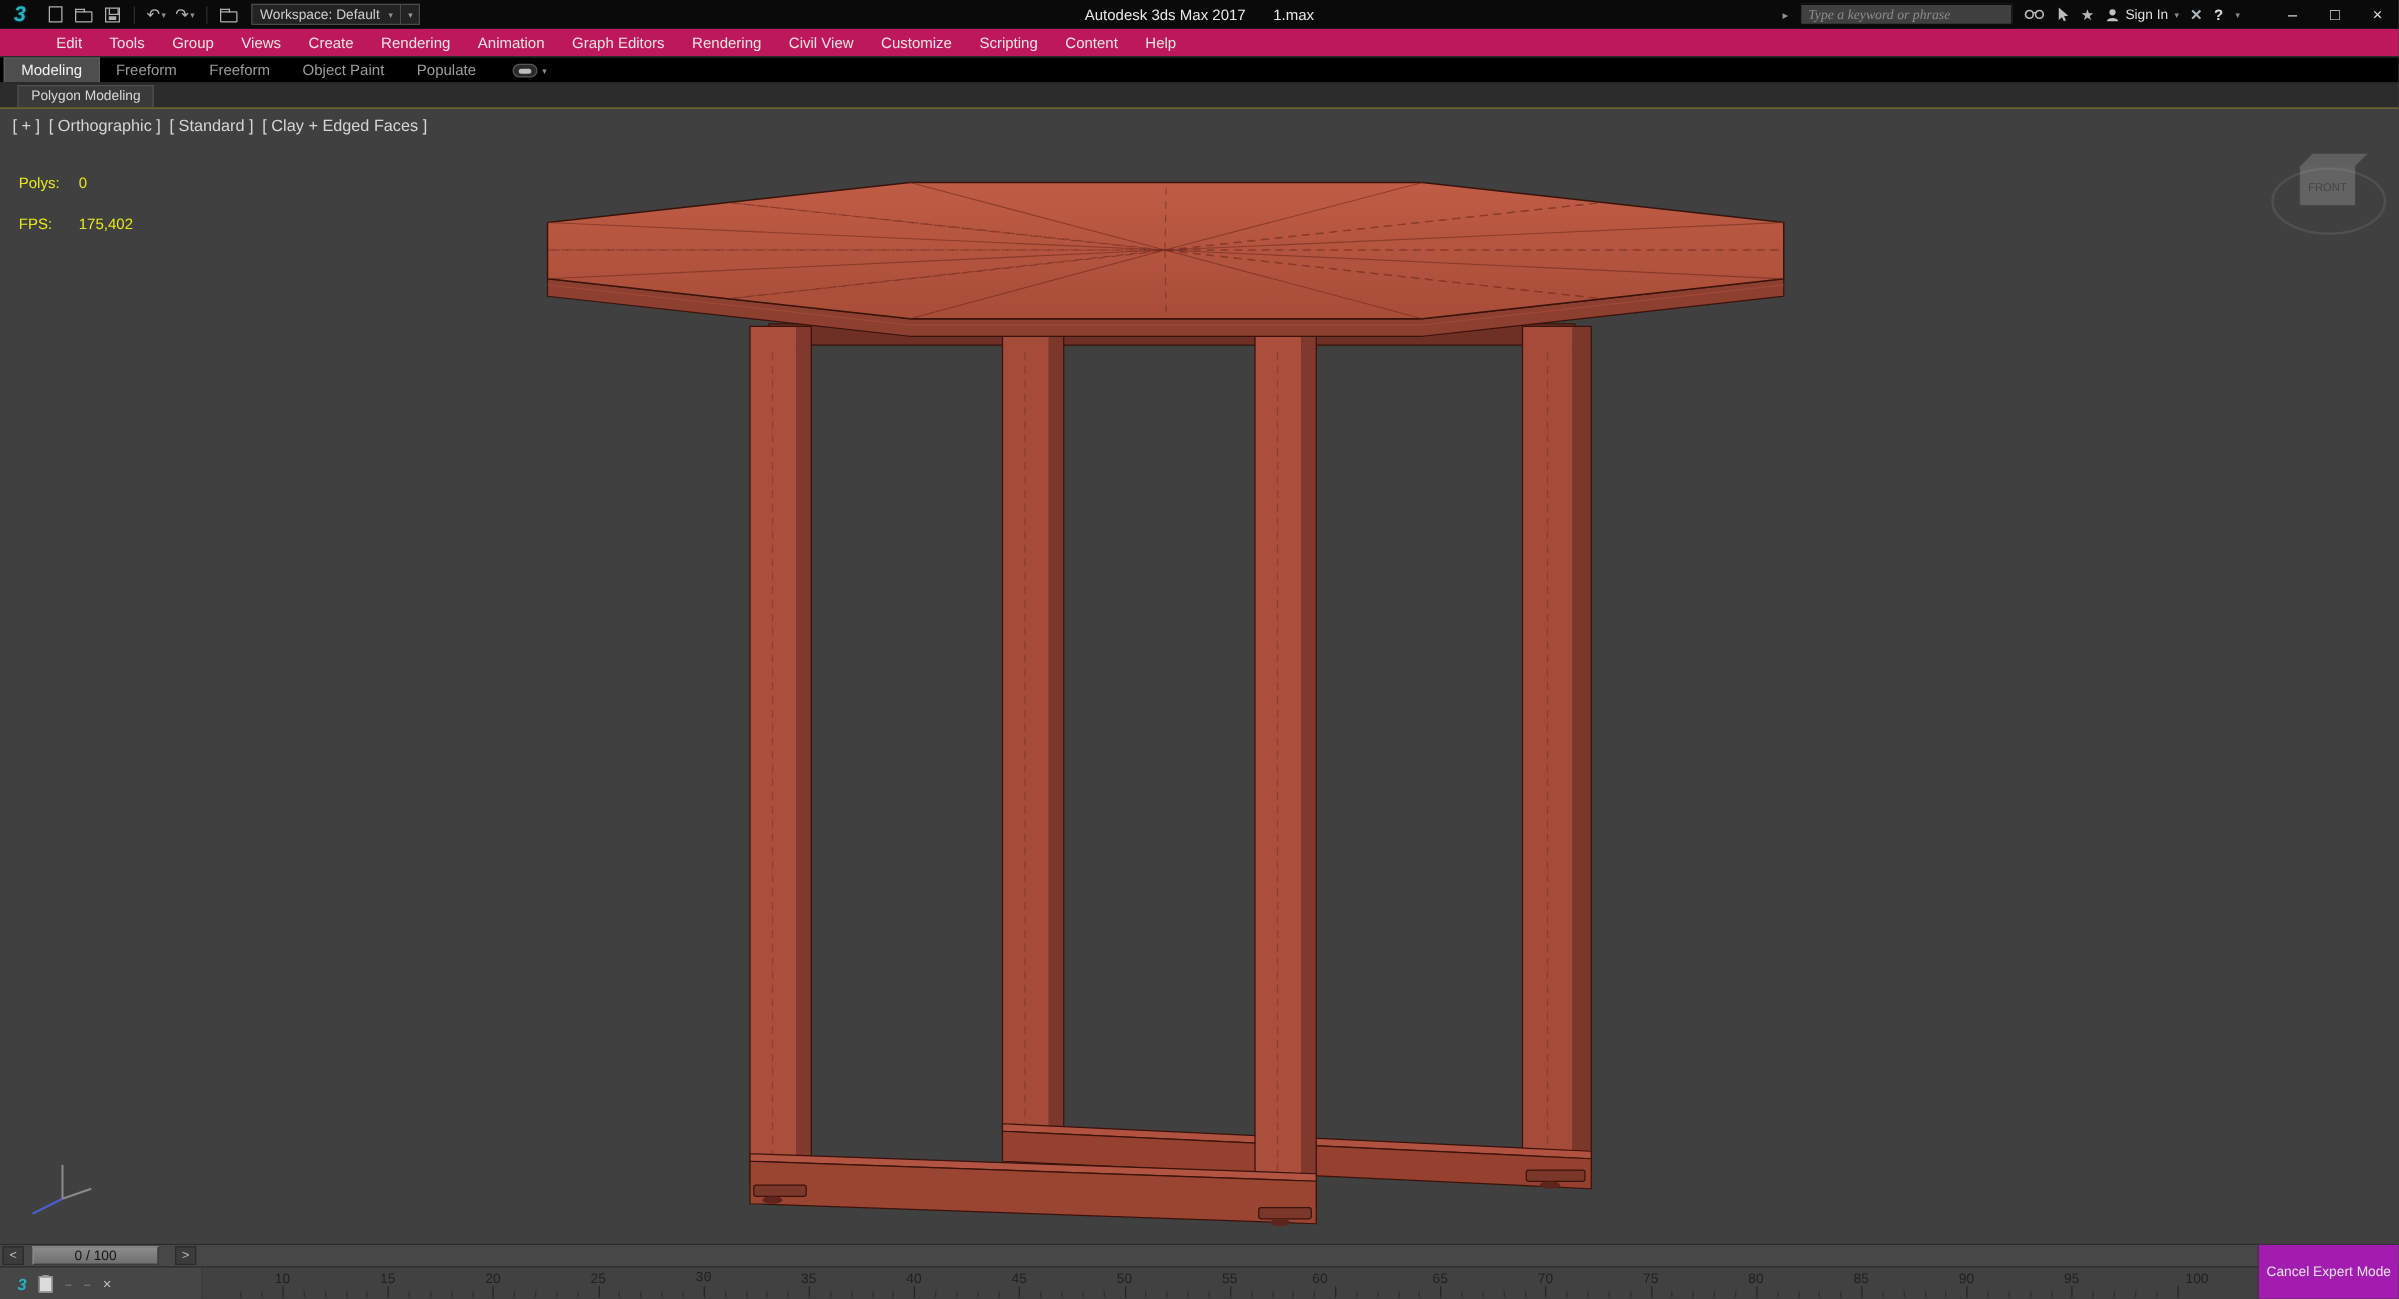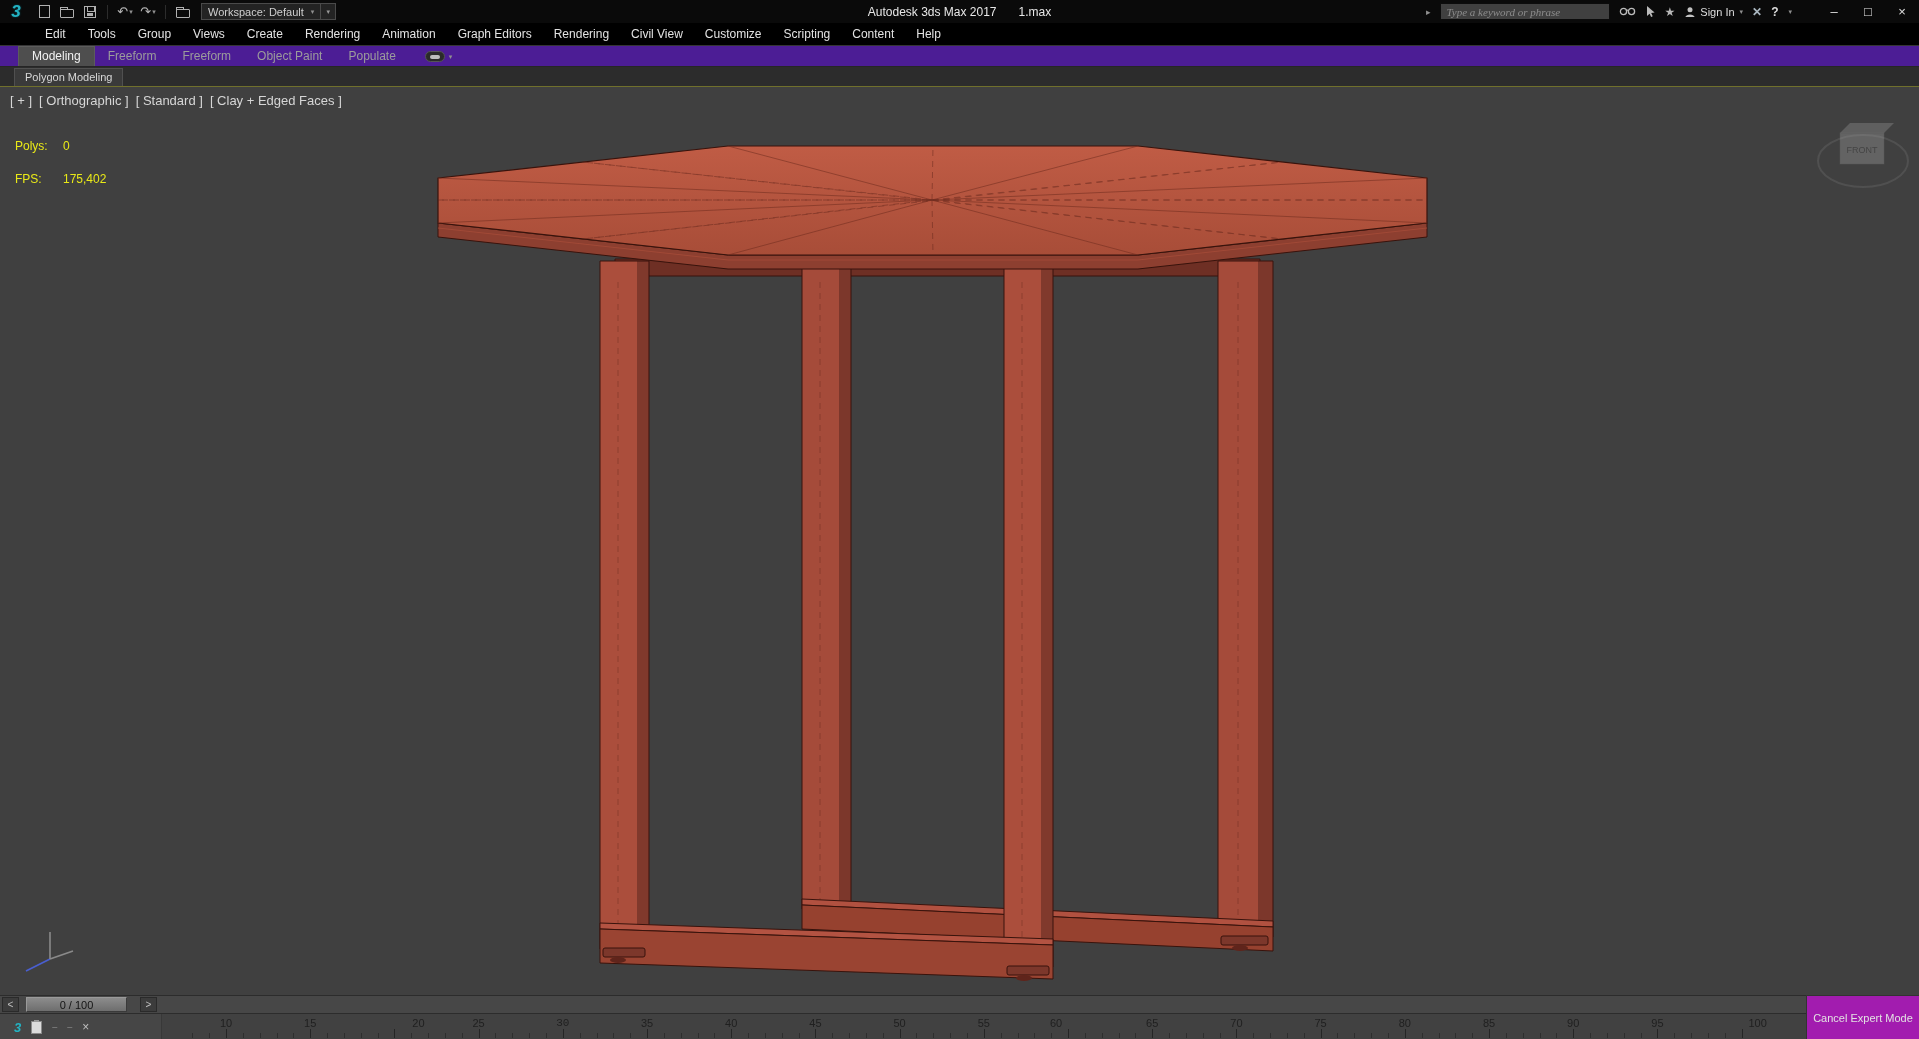--- a/index.html
+++ b/index.html
@@ -33,23 +33,23 @@
   #search-input::placeholder{color:#8c8c8c;font-style:italic}
   .tbicon{display:flex;align-items:center;justify-content:center;color:#bbb;height:18px}
   .star{font-size:12px;color:#b8b8b8}
   .signin{display:flex;align-items:center;gap:4px;font-size:11px;color:#dedede}
   .xlogo{font-size:12px;font-weight:bold;color:#a9b6bf}
   .help{font-size:12px;font-weight:bold;color:#dcdcdc}
   .winbtns{display:flex;margin-left:16px}
   .winbtn{width:34px;height:23px;display:flex;align-items:center;justify-content:center;color:#e0e0e0;font-size:13px}
 
   
-  #menubar{flex:0 0 22px;background:#000000;display:flex;align-items:flex-end;padding-left:34px}
+  #menubar{flex:0 0 22px;background:#be185d;display:flex;align-items:flex-end;padding-left:34px}
   .menu-item{padding:0 11px;font-size:12px;color:#e3e3e3;height:22px;line-height:22px}
-  #ribbonbar{flex:0 0 21px;background:#4c1d95;border-top:1px solid #353535;display:flex;align-items:flex-end;padding-left:18px}
+  #ribbonbar{flex:0 0 21px;background:#000000;border-top:1px solid #353535;display:flex;align-items:flex-end;padding-left:3px}
   #ribbon-tab-list{display:flex;align-items:flex-end}
   .rtab{padding:2px 13px 3px;font-size:12px;color:#9c9c9c}
   .rtab.active{background:#4e4e4e;color:#f2f2f2;border:1px solid #5c5c5c;border-bottom:none}
   .ribbon-pill-wrap{display:flex;align-items:center;margin:0 0 4px 16px;gap:3px}
   .ribbon-pill{width:20px;height:11px;background:#2a2a2a;border:1px solid #555;border-radius:6px;position:relative}
   .ribbon-pill::after{content:"";position:absolute;left:4px;top:3px;width:10px;height:4px;background:#bdbdbd;border-radius:3px}
   #panelstrip{flex:0 0 20px;background:#2c2c2c;border-top:1px solid #262626;display:flex;align-items:flex-end;padding-left:14px}
   #paneltab{background:#3a3a3a;border:1px solid #505050;border-bottom:none;font-size:11px;color:#d8d8d8;padding:2px 10px 3px}
 
   
@@ -411,21 +411,21 @@
         <div class="tick" style="left: 1623.7px;"></div>
         <div class="tick" style="left: 1640.6px;"></div>
         <div class="tick major" style="left: 1657.4px;"></div>
         <div class="tick" style="left: 1674.2px;"></div>
         <div class="tick" style="left: 1691.1px;"></div>
         <div class="tick" style="left: 1707.9px;"></div>
         <div class="tick" style="left: 1724.8px;"></div>
         <div class="tick major" style="left: 1741.6px;"></div>
         <div class="tick-label" style="left: 226px;">10</div>
         <div class="tick-label" style="left: 310.2px;">15</div>
-        <div class="tick-label" style="left: 394.4px; margin-left: 24px;">20</div>
+        <div class="tick-label" style="left: 394.4px;">20</div>
         <div class="tick-label" style="left: 478.6px;">25</div>
         <div class="tick-label" style="left: 562.8px; font-family: Liberation Mono, monospace;">30</div>
         <div class="tick-label" style="left: 647px;">35</div>
         <div class="tick-label" style="left: 731.2px;">40</div>
         <div class="tick-label" style="left: 815.4px;">45</div>
         <div class="tick-label" style="left: 899.6px;">50</div>
         <div class="tick-label" style="left: 983.8px;">55</div>
         <div class="tick-label" style="left: 1056px;">60</div>
         <div class="tick-label" style="left: 1152.2px;">65</div>
         <div class="tick-label" style="left: 1236.4px;">70</div>

